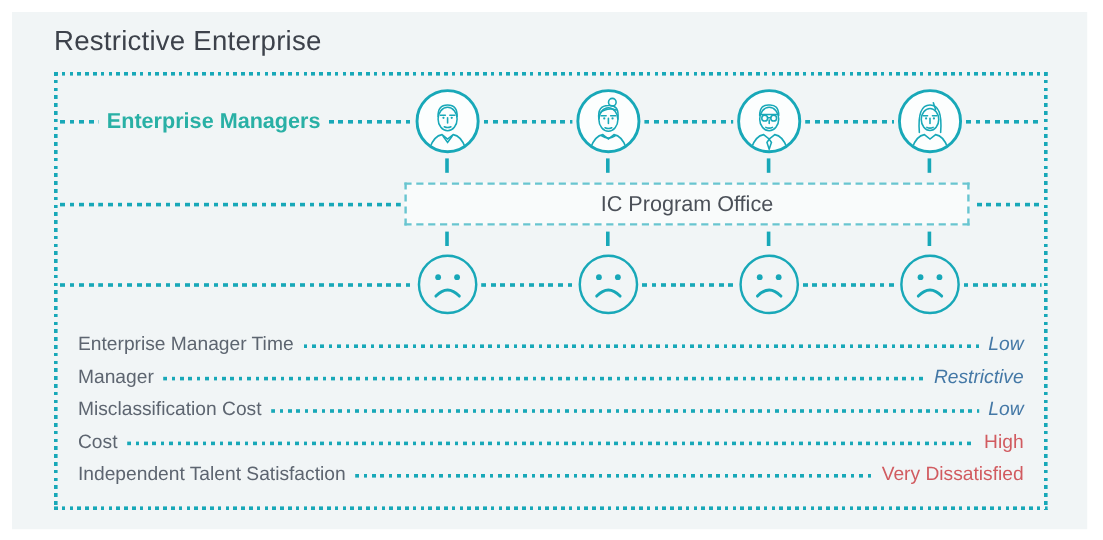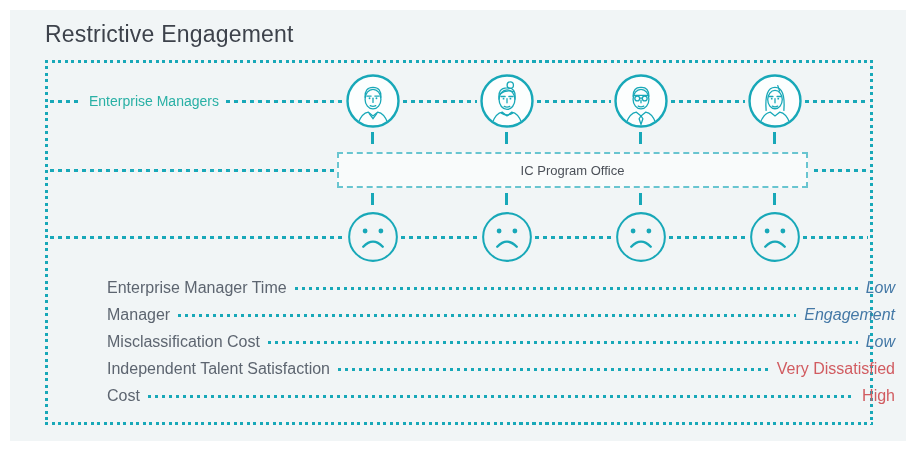--- a/index.html
+++ b/index.html
@@ -27,50 +27,50 @@
     background:repeating-linear-gradient(180deg,var(--teal) 0 3px,transparent 3px 6.5px);}
 
   
   .hdots{position:absolute;height:3px;
     background:repeating-linear-gradient(90deg,var(--teal) 0 4px,transparent 4px 8px);}
 
   
   .rowlab{position:absolute;height:26px;display:flex;align-items:center;}
   .rowlab .pre{width:32px;height:3px;flex:none;
     background:repeating-linear-gradient(90deg,var(--teal) 0 4px,transparent 4px 8px);}
-  .rowlab .txt{padding:0 7px;font-size:14px;color:var(--teal-label);white-space:nowrap;}
+  .rowlab .txt{padding:0 7px;font-size:18px;color:var(--teal-label);white-space:nowrap;font-weight:bold;}
   .rowlab .post{flex:1;height:3px;
     background:repeating-linear-gradient(90deg,var(--teal) 0 4px,transparent 4px 8px);}
 
   .avatar{position:absolute;width:56px;height:56px;color:var(--teal);}
   .face{position:absolute;width:52px;height:52px;color:var(--teal);}
   .tick{position:absolute;width:3px;height:12px;background:var(--teal);}
 
   .office{position:absolute;left:337px;top:152px;width:471px;height:36px;
     border:2px dashed #69c5d0;background:rgba(255,255,255,.55);
     display:flex;align-items:center;justify-content:center;}
-  .office span{font-size:13px;color:var(--office);white-space:nowrap;}
-
-  .metrics{position:absolute;left:65px;top:274px;width:788px;margin-left:42px;}
+  .office span{font-size:18px;color:var(--office);white-space:nowrap;}
+
+  .metrics{position:absolute;left:65px;top:274px;width:788px;}
   .mrow{height:27px;display:flex;align-items:center;}
   .mrow .lbl{font-size:16px;color:var(--mlabel);white-space:nowrap;flex:none;}
   .mrow .leader{flex:1;height:3px;margin:1px 8px 0 8px;
     background:repeating-linear-gradient(90deg,var(--teal) 0 3px,transparent 3px 7px);}
   .mrow .val{font-size:16px;white-space:nowrap;flex:none;}
   .mrow .val[data-status="blue"]{color:var(--blue);font-style:italic;}
   .mrow .val[data-status="red"]{color:var(--red);}
   svg{display:block}
 </style>
 </head>
 <body>
 
 <div class="page">
   <div class="panel"></div>
 
-  <div class="title">Restrictive Engagement</div>
+  <div class="title">Restrictive Enterprise</div>
 
   <div class="f-h" style="left:45px;top:60px;width:828px"></div>
   <div class="f-h" style="left:45px;top:422px;width:828px"></div>
   <div class="f-v" style="left:45px;top:60px;height:365px"></div>
   <div class="f-v" style="left:870px;top:60px;height:365px"></div>
 
   <div class="rowlab" style="left:50px;top:88px;width:293px">
     <div class="pre"></div>
     <div class="txt">Enterprise Managers</div>
     <div class="post"></div>
@@ -245,31 +245,31 @@
 
   <div class="metrics">
     <div class="mrow">
       <span class="lbl">Enterprise Manager Time</span>
       <span class="leader"></span>
       <span class="val" data-status="blue">Low</span>
     </div>
     <div class="mrow">
       <span class="lbl">Manager</span>
       <span class="leader"></span>
-      <span class="val" data-status="blue">Engagement</span>
+      <span class="val" data-status="blue">Restrictive</span>
     </div>
     <div class="mrow">
       <span class="lbl">Misclassification Cost</span>
       <span class="leader"></span>
       <span class="val" data-status="blue">Low</span>
     </div>
     <div class="mrow">
+      <span class="lbl">Cost</span>
+      <span class="leader"></span>
+      <span class="val" data-status="red">High</span>
+    </div>
+    <div class="mrow">
       <span class="lbl">Independent Talent Satisfaction</span>
       <span class="leader"></span>
       <span class="val" data-status="red">Very Dissatisfied</span>
     </div>
-    <div class="mrow">
-      <span class="lbl">Cost</span>
-      <span class="leader"></span>
-      <span class="val" data-status="red">High</span>
-    </div>
   </div>
 </div>
 
 </body></html>

